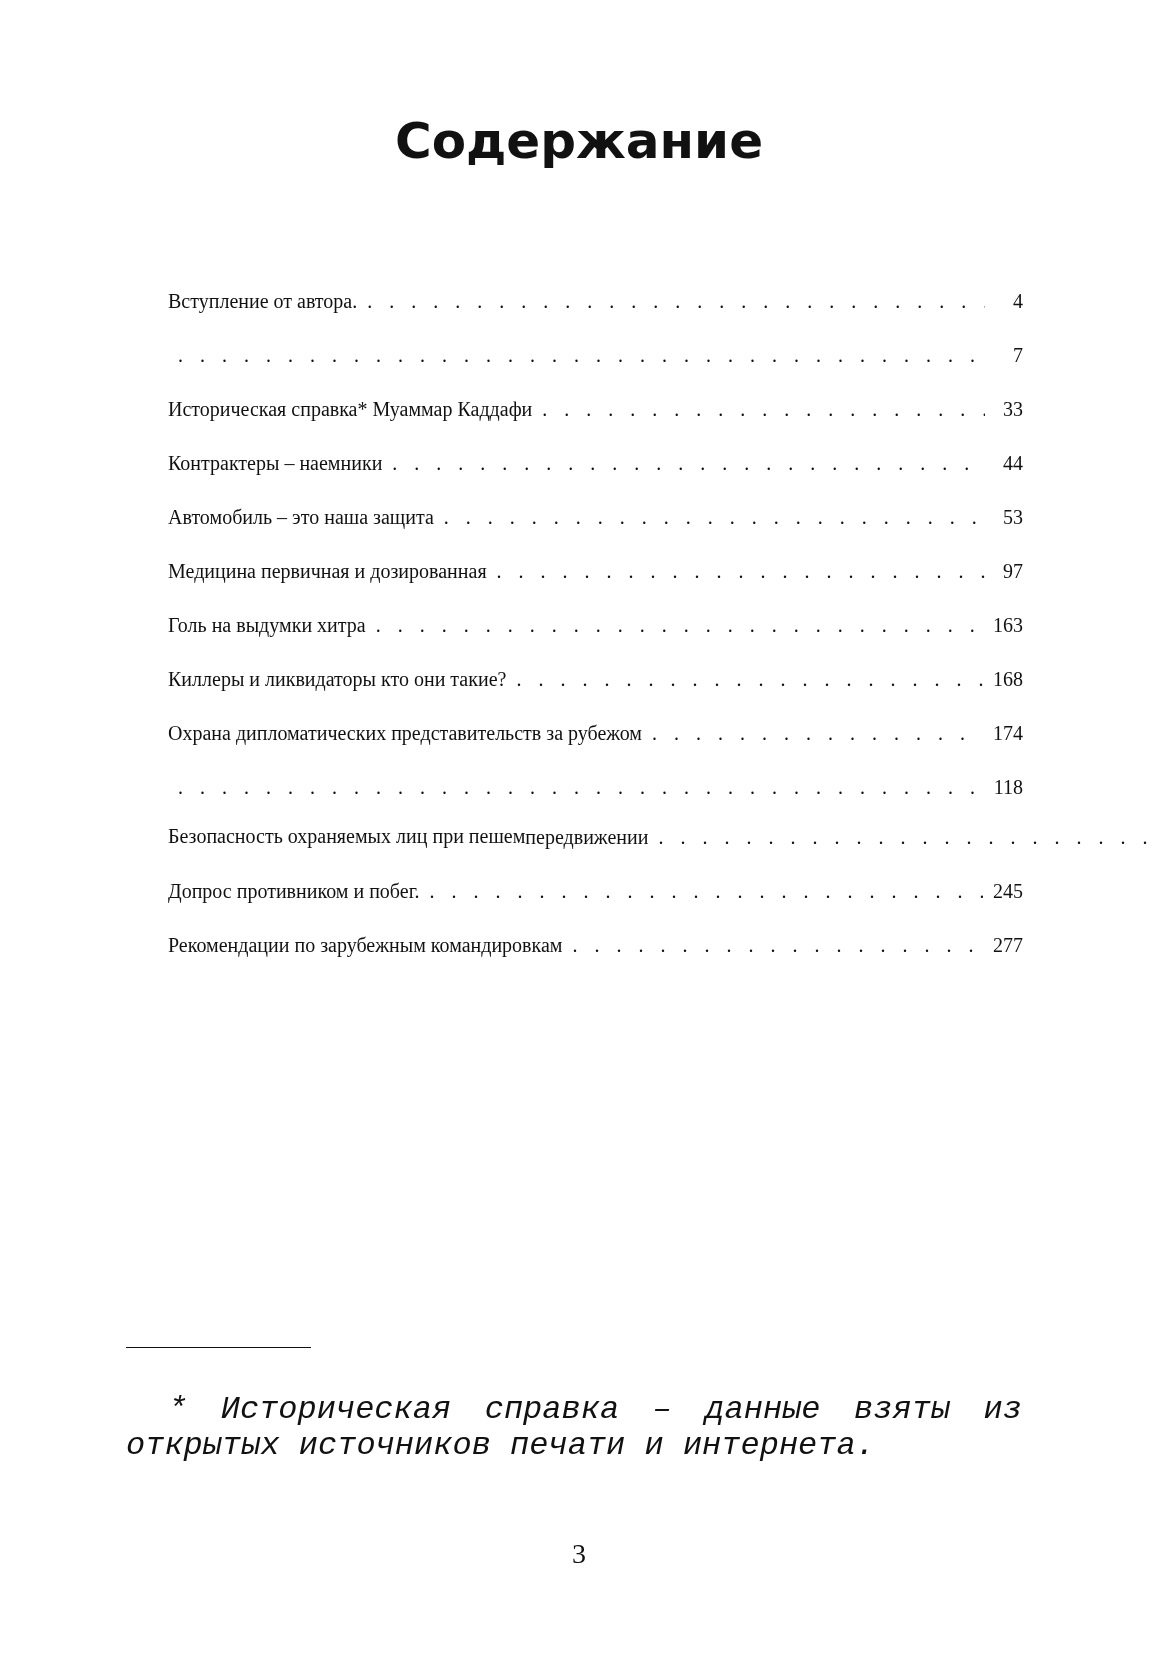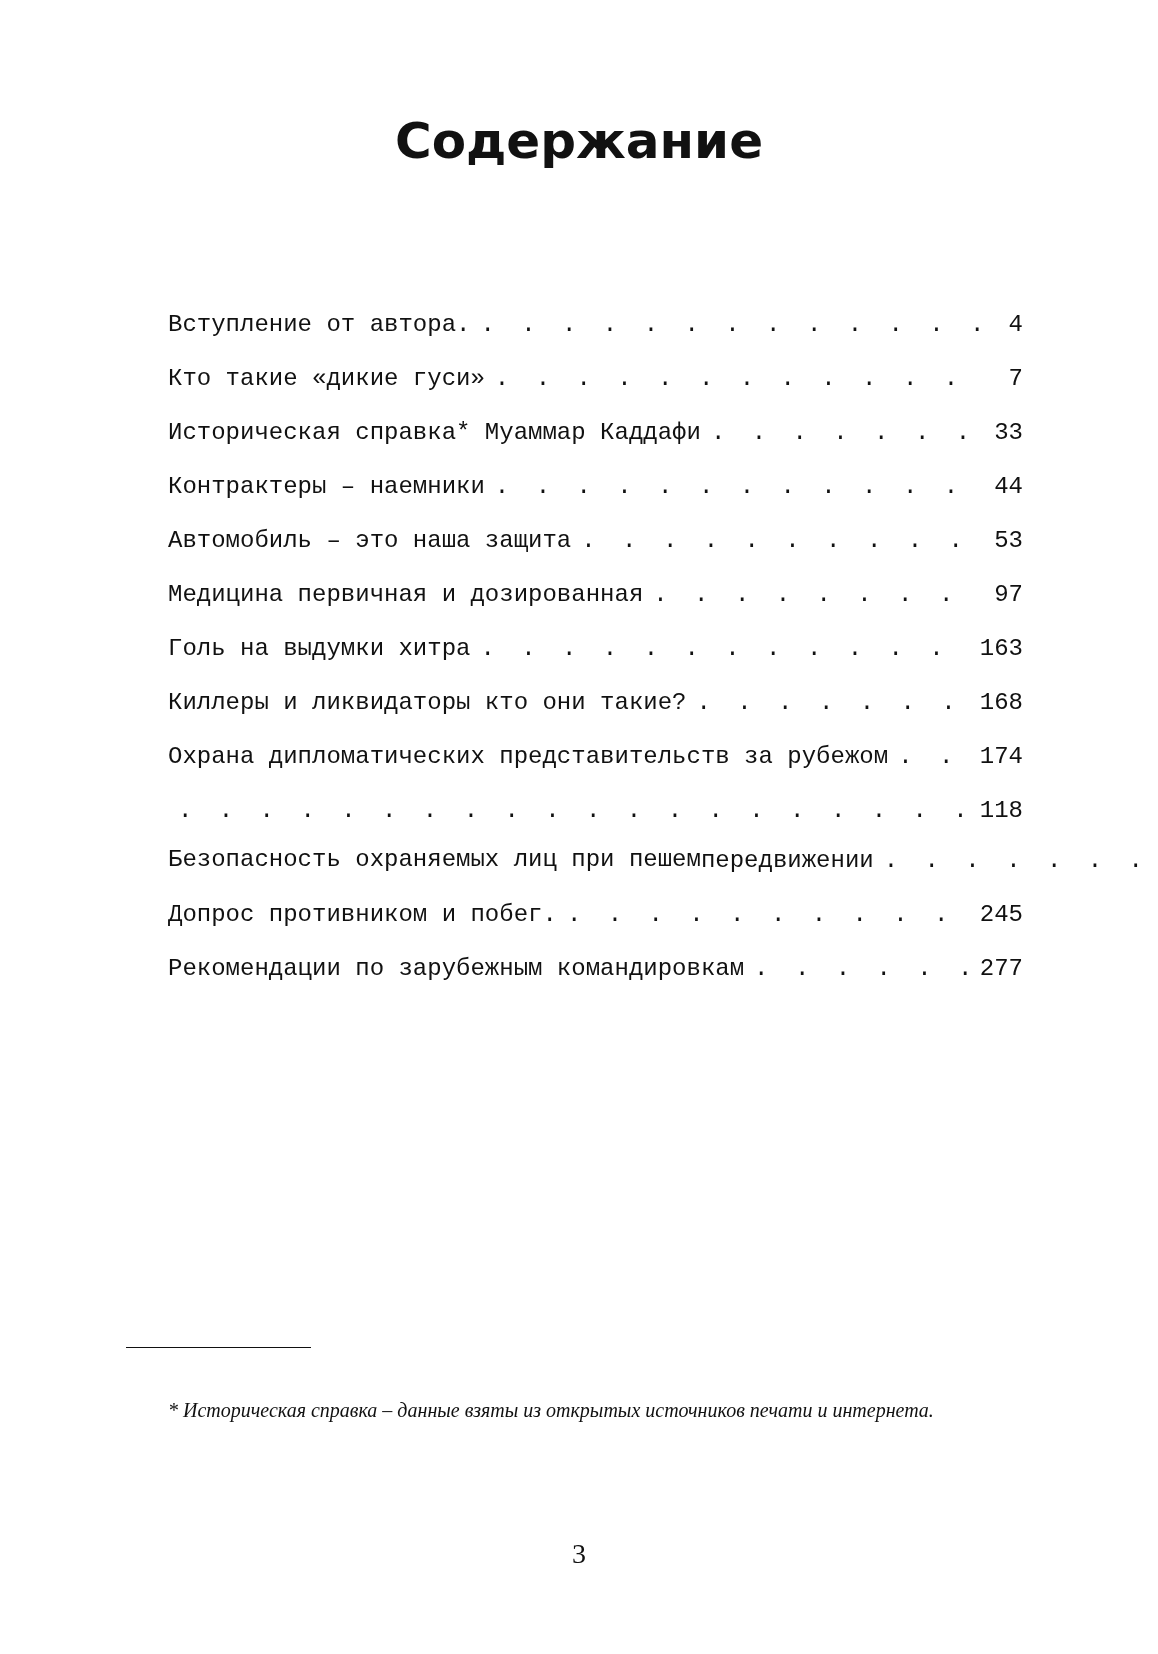--- a/index.html
+++ b/index.html
@@ -1,47 +1,46 @@
 <!DOCTYPE html>
 <html><head>
 <meta charset="utf-8">
 <style>
   html, body { margin:0; padding:0; background:#ffffff; }
   body { width:1158px; height:1654px; position:relative; overflow:hidden; color:#111; }
   .title { position:absolute; top:112px; left:0; width:1158px; text-align:center;
     font-family:"DejaVu Sans", sans-serif; font-weight:bold; font-size:50px; letter-spacing:0px; }
-  .toc { position:absolute; top:298px; left:168px; width:855px;
-    font-family:Liberation Mono, monospace; font-size:24px; }
+  .toc { position:absolute; top:274px; left:168px; width:855px;
+    font-family:Liberation Serif, serif; font-size:20px; }
   .row { display:flex; align-items:baseline; height:54px; line-height:54px; }
   .row.two { height:auto; flex-direction:row; align-items:stretch; }
   .row.two .first { line-height:36px; height:36px; margin-top:4px; }
   .row.two .second { display:flex; align-items:flex-start; height:54px; line-height:54px; margin-top:-4px; }
   .label { white-space:nowrap; }
   .leader { flex:1; overflow:hidden; white-space:nowrap; margin:0 10px; letter-spacing:13px; }
   .leader::before { content:". . . . . . . . . . . . . . . . . . . . . . . . . . . . . . . . . . . . . . . . . . . . . . . . . . . . . . . ."; letter-spacing:6px; }
   .page { white-space:nowrap; min-width:28px; text-align:right; }
   .fn-rule { position:absolute; top:1347px; left:126px; width:185px; height:0; border-top:1.5px solid #111; }
   .footnote { position:absolute; top:1392px; left:126px; width:896px;
-    font-family:Liberation Serif, serif; font-style:italic; font-size:20px; line-height:36px; text-align:justify; text-indent:42px; }
+    font-family:Liberation Mono, monospace; font-style:italic; font-size:32px; line-height:36px; text-align:justify; text-indent:42px; }
   .pagenum { position:absolute; top:1538px; left:0; width:1158px; text-align:center;
     font-family:"Liberation Serif", serif; font-size:28px; }
 </style>
 </head>
 <body>
 
 <div class="title">Содержание</div>
 
 <div class="toc">
   <div class="row">
       <span class="label">Вступление от автора.</span>
       <span class="leader"></span>
       <span class="page">4</span>
     </div>
   <div class="row">
-      <span class="label">Кто такие «дикие гуси»</span>
       <span class="leader"></span>
       <span class="page">7</span>
     </div>
   <div class="row">
       <span class="label">Историческая справка* Муаммар Каддафи</span>
       <span class="leader"></span>
       <span class="page">33</span>
     </div>
   <div class="row">
       <span class="label">Контрактеры – наемники</span>

